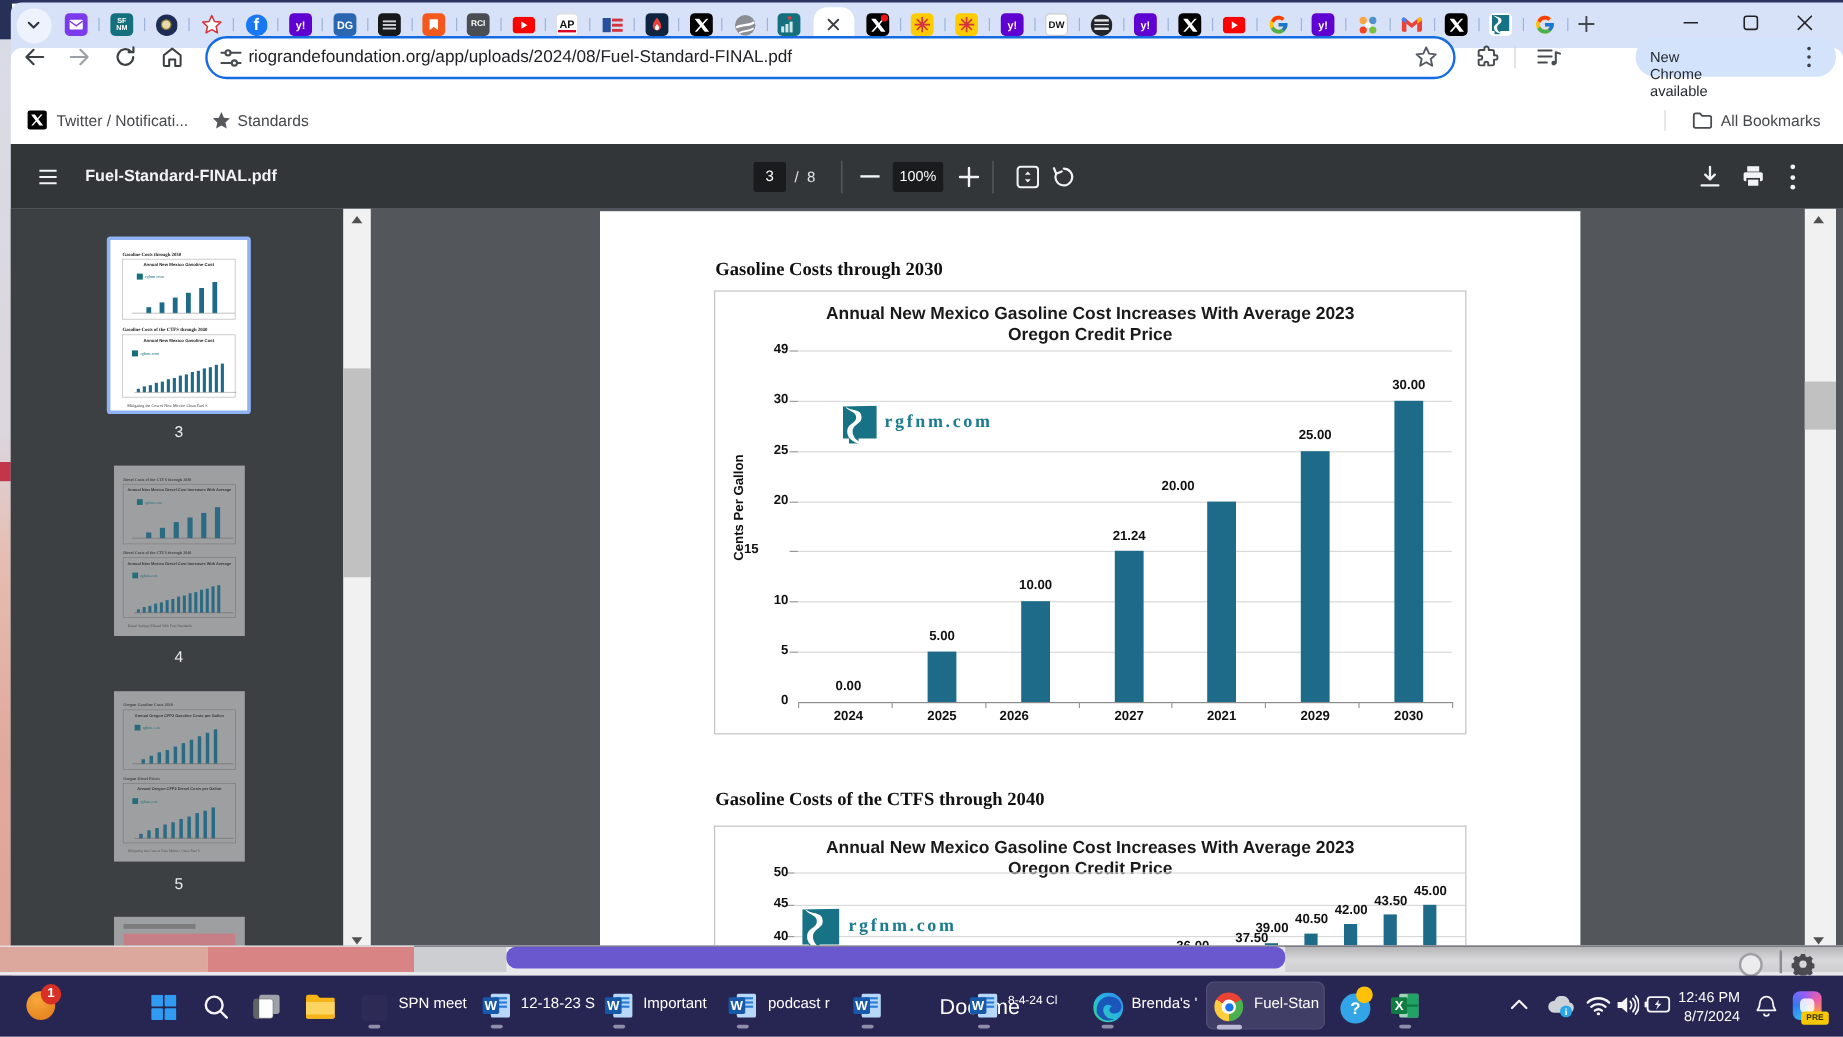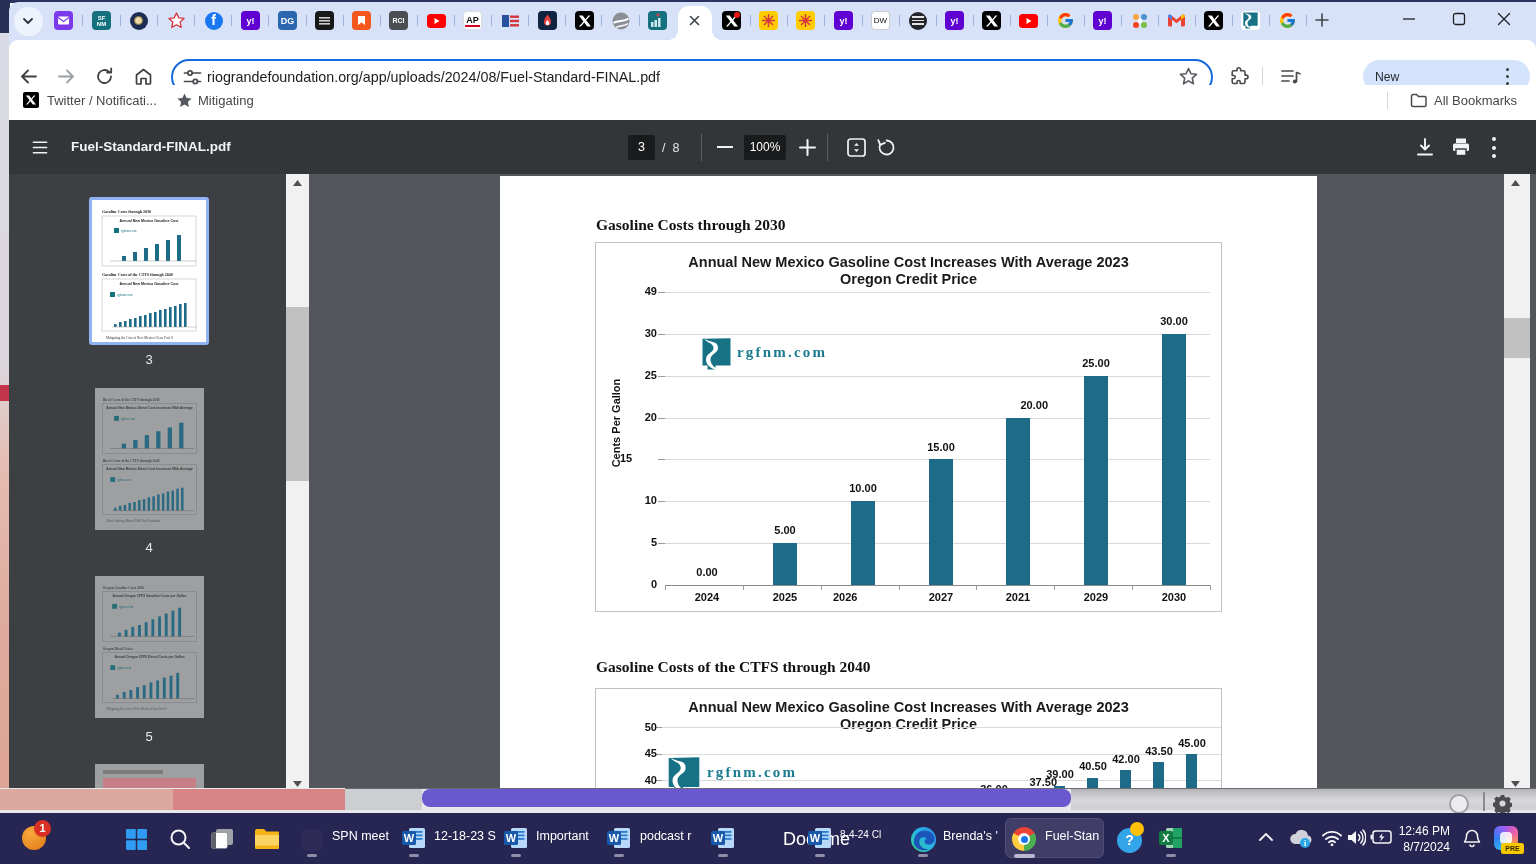--- a/index.html
+++ b/index.html
@@ -158,21 +158,21 @@
 <div class="fv" style="left:796px;background:#fc0">
       <svg width="13" height="13" viewBox="0 0 13 13">
         <g stroke="#d6343c" stroke-width="1.4">
           <path d="M6.5 0 V13 M0 6.5 H13 M2 2 L11 11 M11 2 L2 11"></path>
         </g>
       </svg>
     </div>
 <div class="sep" style="left:824px"></div>
 <div class="fv" style="left:834px;background:#5f01d1;color:#fff;font-size:9px;font-weight:bold">y!</div>
 <div class="sep" style="left:862px"></div>
-<div class="fv" style="left:871px;background:#fff;border:1px solid #ccc;color:#111;font-size:8px;font-weight:normal">DW</div>
+<div class="fv" style="left:871px;background:#fff;border:1px solid #ccc;color:#111;font-size:8px;font-weight:bold">DW</div>
 <div class="sep" style="left:899px"></div>
 <div class="fv" style="left:908px">
       <div style="width:18px;height:18px;border-radius:50%;background:#23252a;display:flex;flex-direction:column;justify-content:center;gap:2px;padding:0 3px">
         <div style="height:1.5px;background:#e5e5e5"></div>
         <div style="height:1.5px;background:#e5e5e5"></div>
         <div style="height:1.5px;background:#e5e5e5"></div>
       </div>
     </div>
 <div class="sep" style="left:936px"></div>
 <div class="fv" style="left:945px;background:#5f01d1;color:#fff;font-size:9px;font-weight:bold">y!</div>
@@ -251,21 +251,21 @@
     </svg>
 <svg class="abs" style="left:1452px;top:12px" width="14" height="14" viewBox="0 0 14 14">
       <rect x="1.5" y="1.5" width="11" height="11" rx="2" stroke="#202124" stroke-width="1.3" fill="none"></rect>
     </svg>
 <svg class="abs" style="left:1497px;top:12px" width="14" height="14" viewBox="0 0 14 14">
       <path d="M1.5 1.5 L12.5 12.5 M12.5 1.5 L1.5 12.5" stroke="#202124" stroke-width="1.3" stroke-linecap="round"></path>
     </svg>
 </div>
 
 <div class="abs" style="left:9px;top:40px;width:1527px;height:45px;background:#fff;border-radius:9px 9px 0 0"></div>
-<div id="toolbar" class="abs" style="left:0;top:54px;width:1245px;height:45px">
+<div id="toolbar" class="abs" style="left:0;top:25px;width:1245px;height:45px">
 <svg class="abs" style="left:18px;top:12px" width="21" height="21" viewBox="0 0 21 21">
       <path d="M18 10.5 H4 M10 4.5 L4 10.5 L10 16.5" stroke="#3c4043" stroke-width="1.8" fill="none" stroke-linecap="round" stroke-linejoin="round"></path>
     </svg>
 <svg class="abs" style="left:56px;top:12px" width="21" height="21" viewBox="0 0 21 21">
       <path d="M3 10.5 H17 M11 4.5 L17 10.5 L11 16.5" stroke="#9aa0a6" stroke-width="1.8" fill="none" stroke-linecap="round" stroke-linejoin="round"></path>
     </svg>
 <svg class="abs" style="left:94px;top:12px" width="21" height="21" viewBox="0 0 21 21">
       <path d="M17 10.5 a6.5 6.5 0 1 1 -1.9 -4.6" stroke="#3c4043" stroke-width="1.8" fill="none" stroke-linecap="round"></path>
       <path d="M17.2 2.5 v4 h-4" fill="none" stroke="#3c4043" stroke-width="1.8" stroke-linecap="round" stroke-linejoin="round"></path>
     </svg>
@@ -310,21 +310,21 @@
 <div id="bookmarks" class="abs" style="left:0;top:85px;width:1536px;height:35px">
 <div class="abs" style="left:23px;top:7px;width:16px;height:16px;background:#000;border-radius:2px;display:flex;align-items:center;justify-content:center;color:#fff;font:bold 11px 'Liberation Serif'">
       <svg width="10" height="10" viewBox="0 0 24 24">
         <path d="M18.9 1.2h3.7l-8.2 9.4L24 22.8h-7.6l-5.9-7.8-6.8 7.8H0l8.8-10L-.3 1.2h7.8l5.4 7.1z" fill="#fff"></path>
       </svg>
     </div>
 <div class="abs" style="left:47px;top:8px;font-size:13px;color:#45474a">Twitter / Notificati...</div>
 <svg class="abs" style="left:176px;top:7px" width="17" height="17" viewBox="0 0 24 24">
       <path d="M12 2 l3 6.6 7 .75 -5.2 4.9 1.45 7 -6.25 -3.6 -6.25 3.6 1.45 -7 -5.2 -4.9 7 -.75 z" fill="#55595e"></path>
     </svg>
-<div class="abs" style="left:198px;top:8px;font-size:13px;color:#45474a">Mitigating</div>
+<div class="abs" style="left:198px;top:8px;font-size:13px;color:#45474a">Standards</div>
 <div class="abs" style="left:1387px;top:7px;width:1px;height:17px;background:#d5d8db"></div>
 <svg class="abs" style="left:1410px;top:8px" width="17" height="15" viewBox="0 0 17 15">
       <path d="M1.5 3 a1.5 1.5 0 0 1 1.5 -1.5 h3.5 l2 2 h6 a1.5 1.5 0 0 1 1.5 1.5 v7 a1.5 1.5 0 0 1 -1.5 1.5 h-11.5 a1.5 1.5 0 0 1 -1.5 -1.5 z" stroke="#474b4f" stroke-width="1.5" fill="none" stroke-linejoin="round"></path>
     </svg>
 <div class="abs" style="left:1434px;top:8px;font-size:13px;color:#45474a">All Bookmarks</div>
 </div>
 
 <div class="abs" style="left:9px;top:120px;width:1527px;height:54px;background:#323639"></div>
 <div id="pdfbar" class="abs" style="left:0;top:120px;width:1244px;height:54px;color:#f1f1f1">
 <svg class="abs" style="left:32px;top:20px" width="16" height="15" viewBox="0 0 20 18">
@@ -562,22 +562,22 @@
 <div class="abs" style="left:273px;top:367px;width:24px;height:42px;background:#1d6b88"></div>
 <div class="abs" style="left:351px;top:325px;width:24px;height:84px;background:#1d6b88"></div>
 <div class="abs" style="left:429px;top:283px;width:24px;height:126px;background:#1d6b88"></div>
 <div class="abs" style="left:506px;top:242px;width:24px;height:167px;background:#1d6b88"></div>
 <div class="abs" style="left:584px;top:200px;width:24px;height:209px;background:#1d6b88"></div>
 <div class="abs" style="left:662px;top:158px;width:24px;height:251px;background:#1d6b88"></div>
 
 <div class="abs" style="left:177px;top:390px;width:60px;text-align:center;font:bold 11px 'Liberation Sans';color:#111">0.00</div>
 <div class="abs" style="left:255px;top:348px;width:60px;text-align:center;font:bold 11px 'Liberation Sans';color:#111">5.00</div>
 <div class="abs" style="left:333px;top:306px;width:60px;text-align:center;font:bold 11px 'Liberation Sans';color:#111">10.00</div>
-<div class="abs" style="left:411px;top:265px;width:60px;text-align:center;font:bold 11px 'Liberation Sans';color:#111">15.00</div>
-<div class="abs" style="left:488px;top:223px;width:60px;text-align:right;font:bold 11px 'Liberation Sans';color:#111">20.00</div>
+<div class="abs" style="left:411px;top:265px;width:60px;text-align:center;font:bold 11px 'Liberation Sans';color:#111">21.24</div>
+<div class="abs" style="left:468px;top:223px;width:60px;text-align:left;font:bold 11px 'Liberation Sans';color:#111">20.00</div>
 <div class="abs" style="left:566px;top:181px;width:60px;text-align:center;font:bold 11px 'Liberation Sans';color:#111">25.00</div>
 <div class="abs" style="left:644px;top:139px;width:60px;text-align:center;font:bold 11px 'Liberation Sans';color:#111">30.00</div>
 
 <div class="abs" style="left:177px;top:415px;width:60px;text-align:center;font:bold 11px 'Liberation Sans';color:#111">2024</div>
 <div class="abs" style="left:255px;top:415px;width:60px;text-align:center;font:bold 11px 'Liberation Sans';color:#111">2025</div>
 <div class="abs" style="left:333px;top:415px;width:60px;text-align:left;font:bold 11px 'Liberation Sans';color:#111">2026</div>
 <div class="abs" style="left:411px;top:415px;width:60px;text-align:center;font:bold 11px 'Liberation Sans';color:#111">2027</div>
 <div class="abs" style="left:488px;top:415px;width:60px;text-align:center;font:bold 11px 'Liberation Sans';color:#111">2021</div>
 <div class="abs" style="left:566px;top:415px;width:60px;text-align:center;font:bold 11px 'Liberation Sans';color:#111">2029</div>
 <div class="abs" style="left:644px;top:415px;width:60px;text-align:center;font:bold 11px 'Liberation Sans';color:#111">2030</div>

